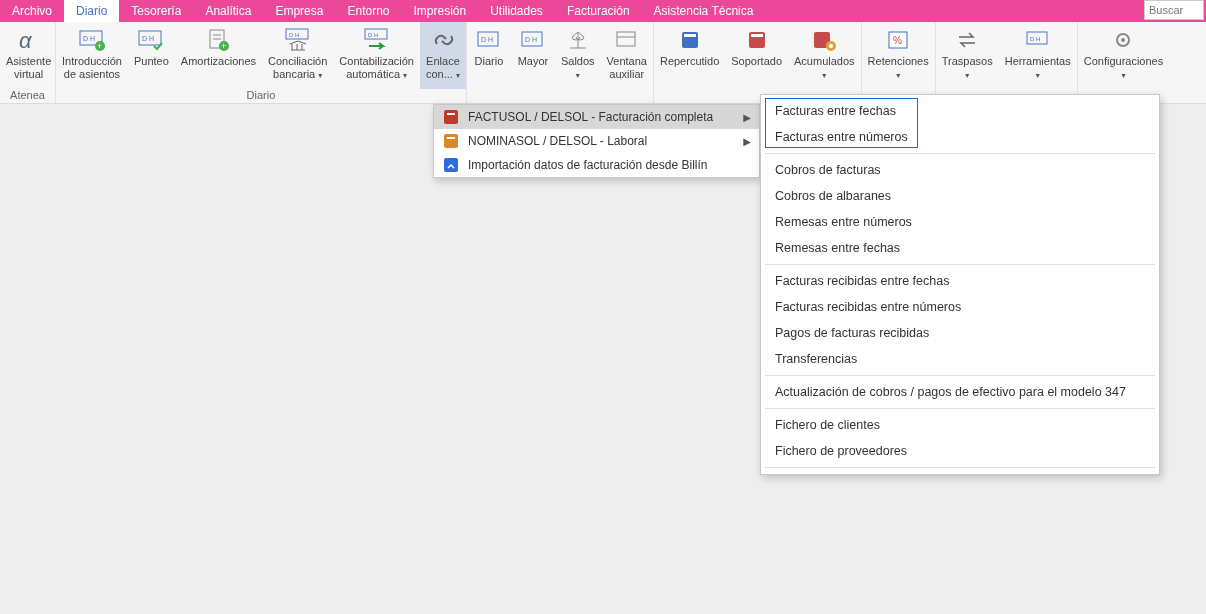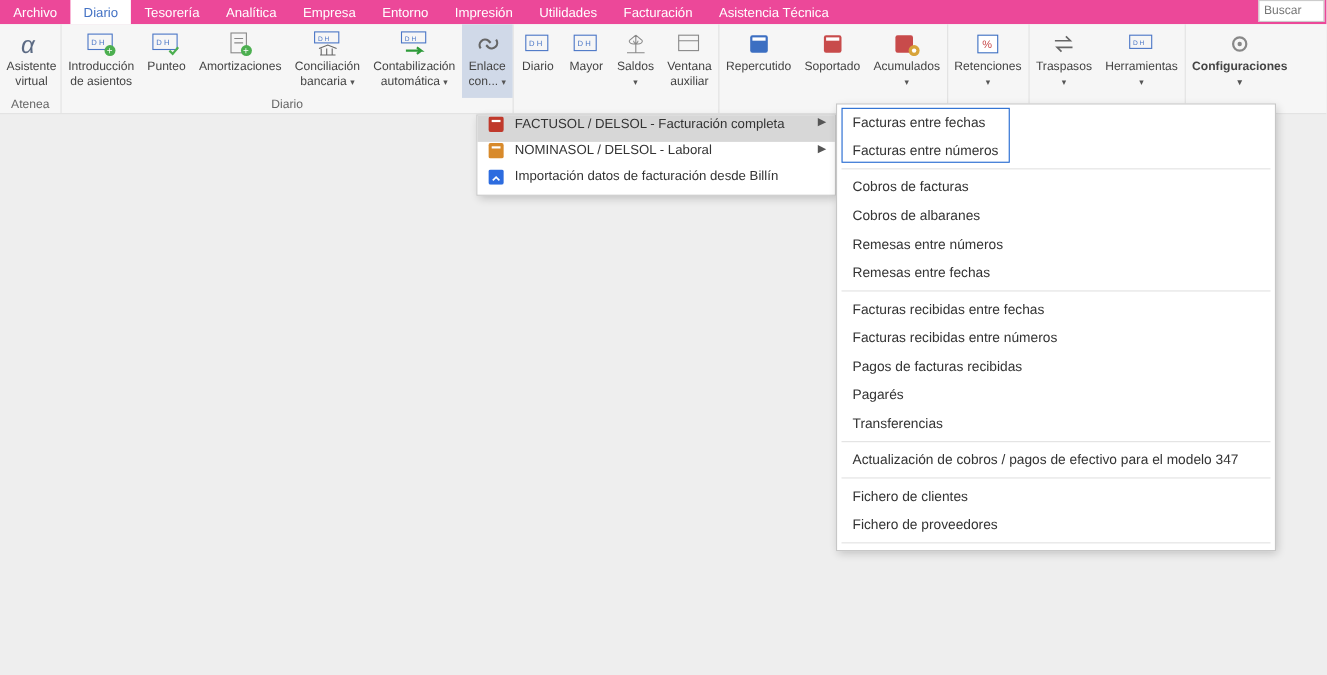--- a/index.html
+++ b/index.html
@@ -20,21 +20,21 @@
   .btn.active { background: #d0d9e8; align-items: flex-end; }
   .btn .icon { width: 32px; height: 28px; display:flex; align-items:center; justify-content:center; margin-bottom:1px;}
   .btn .lbl { font-size: 11px; color:#444;}
   .drop-ar { font-size: 8px; color:#555;}
 
   
   svg { display:block; }
 
   
   .menu1 { position:absolute; left:433px; top:104px; width:327px; background:#fff; border:1px solid #c7c7c7; box-shadow:2px 3px 8px rgba(0,0,0,.2); }
-  .menu1 .row { display:flex; height:24px; padding:0 8px; font-size:12px; color:#333; cursor:pointer; position:relative;}
+  .menu1 .row { display:flex; align-items:center; height:24px; padding:0 8px; font-size:12px; color:#333; cursor:pointer; position:relative;}
   .menu1 .row:hover, .menu1 .row.hover { background:#d7d7d7; }
   .menu1 .row .mi-icon { width:18px; height:16px; margin-right:8px; display:flex; align-items:center; justify-content:center;}
   .menu1 .row .rarrow { margin-left:auto; font-size:10px; color:#555;}
 
   
   .menu2 { position:absolute; left:760px; top:94px; width:400px; background:#fff; border:1px solid #c7c7c7; box-shadow:2px 3px 8px rgba(0,0,0,.2); padding:3px 0;}
   .menu2 .item { padding:6px 14px; font-size:12.5px; color:#333; cursor:pointer;}
   .menu2 .sep { height:1px; background:#e2e2e2; margin:3px 4px;}
   .menu2 .highlight-box { position:absolute; left:4px; top:3px; width:153px; height:50px; border:1px solid #1e66d0; pointer-events:none;}
 
@@ -247,21 +247,21 @@
               <rect x="3" y="3" width="20" height="12" fill="none" stroke="#4a76c6"></rect>
               <text x="6" y="12" font-size="6" fill="#4a76c6">D  H</text>
             </svg>
           </div>
         <div class="lbl"><span>Herramientas</span><br><span class="drop-ar">▾</span></div>
       </div>
     </div>
     <div class="group-label"></div>
   </div>
 
-  <div class="group" style="border-right:none;font-weight:bold;">
+  <div class="group" style="border-right:none;">
     <div class="group-row">
       <div class="btn">
         <div class="icon">
             <svg width="26" height="22">
               <circle cx="13" cy="11" r="6" fill="none" stroke="#888" stroke-width="2"></circle>
               <circle cx="13" cy="11" r="2" fill="#888"></circle>
             </svg>
           </div>
         <div class="lbl"><span>Configuraciones</span><br><span class="drop-ar">▾</span></div>
       </div>
@@ -311,21 +311,20 @@
   <div class="item">Facturas entre números</div>
   <div class="sep"></div>
   <div class="item">Cobros de facturas</div>
   <div class="item">Cobros de albaranes</div>
   <div class="item">Remesas entre números</div>
   <div class="item">Remesas entre fechas</div>
   <div class="sep"></div>
   <div class="item">Facturas recibidas entre fechas</div>
   <div class="item">Facturas recibidas entre números</div>
   <div class="item">Pagos de facturas recibidas</div>
-  <div class="item">Pagarés</div>
   <div class="item">Transferencias</div>
   <div class="sep"></div>
   <div class="item">Actualización de cobros / pagos de efectivo para el modelo 347</div>
   <div class="sep"></div>
   <div class="item">Fichero de clientes</div>
   <div class="item">Fichero de proveedores</div>
   <div class="sep"></div>
 </div>
 
 </body></html>

